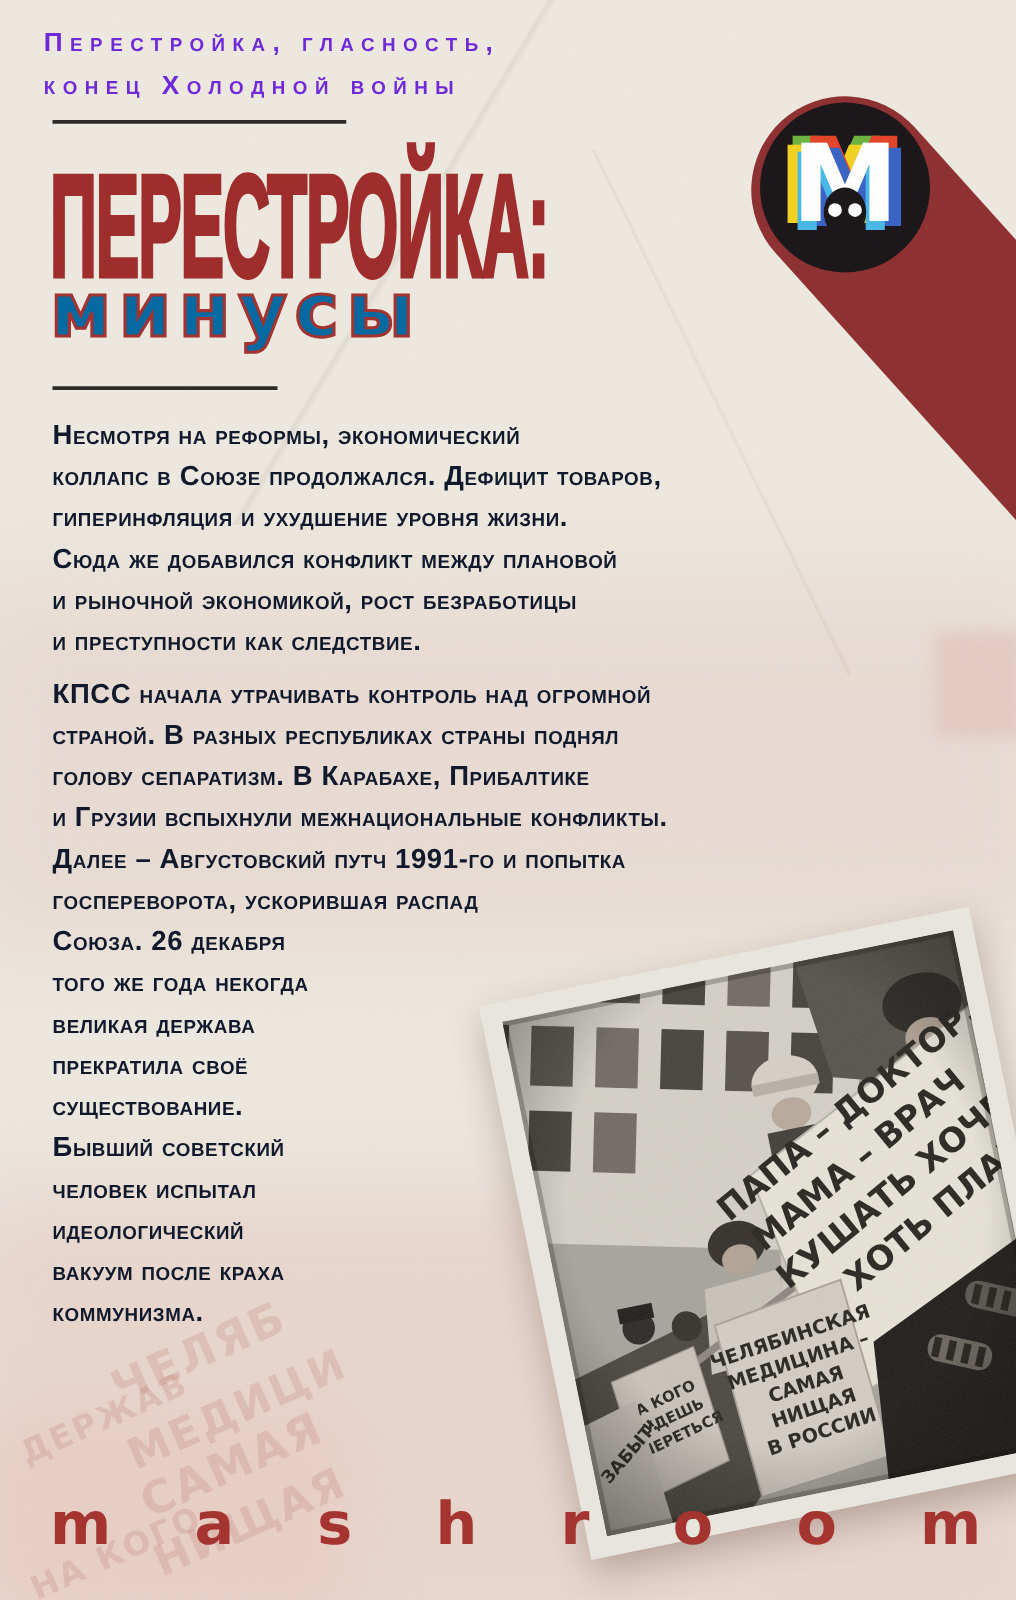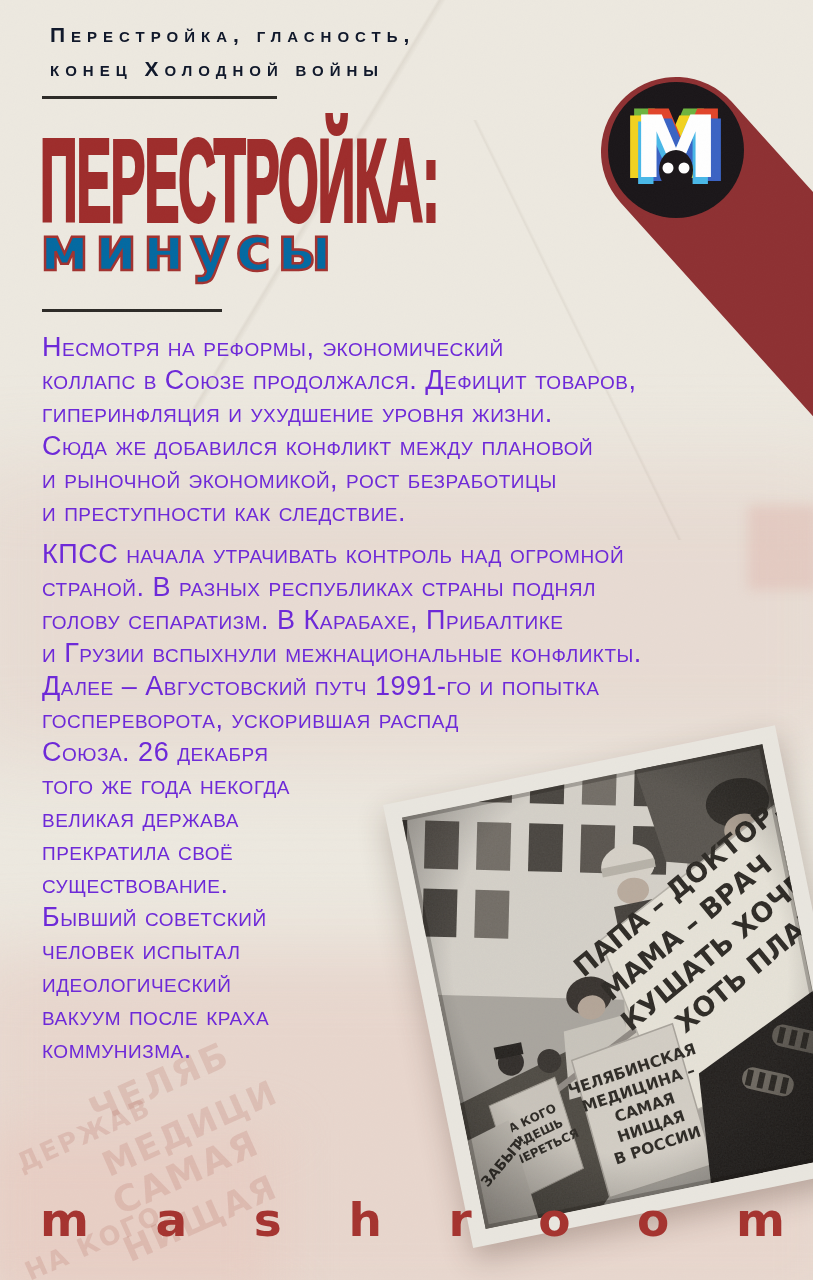--- a/index.html
+++ b/index.html
@@ -31,38 +31,38 @@
   
   .ribbon { position:absolute; z-index:2; left:601px; top:77px; width:150px; height:560px;
     background:#8e3032; border-radius:75px 75px 0 0;
     transform:rotate(-42deg); transform-origin:75px 75px; }
   .logo-circle { position:absolute; z-index:3; left:608px; top:82px; width:136px; height:136px;
     border-radius:50%; background:#1a1619; }
   .logo-circle svg { display:block; }
   .m-glyph { font-family:"DejaVu Sans",sans-serif; font-weight:bold; font-size:86px; }
 
   
-  .eyebrow { position:absolute; z-index:5; left:50px; top:18px;
+  .eyebrow { position:absolute; z-index:5; left:35px; top:18px;
     font-size:21px; line-height:34px; font-weight:bold; letter-spacing:6px;
-    color:#0f172a; font-variant:small-caps; white-space:pre-line; }
+    color:#6d28d9; font-variant:small-caps; white-space:pre-line; }
   .divider { position:absolute; z-index:5; height:3px; background:#2c2a27; }
   .divider-top { left:42px; top:96px; width:235px; }
   .divider-sub { left:42px; top:309px; width:180px; }
   .title { position:absolute; z-index:5; left:40px; top:123px;
     font-size:116px; line-height:116px; font-weight:bold; letter-spacing:-2px;
     color:#9e2c2b; -webkit-text-stroke:4px #9e2c2b;
     transform:scaleX(0.45); transform-origin:0 0; white-space:nowrap; }
   .subtitle { position:absolute; z-index:5; left:40px; top:219px;
     font-family:"DejaVu Sans",sans-serif; font-weight:bold; font-size:60px; line-height:60px;
     letter-spacing:6px; color:#0369a1; -webkit-text-stroke:2.5px #a23230; }
 
   
   .para { position:absolute; z-index:5; left:42px; width:750px;
-    font-weight:normal; font-size:27px; line-height:33px; letter-spacing:0.5px;
-    color:#6d28d9; font-variant:small-caps; white-space:pre-line; }
+    font-weight:bold; font-size:22px; line-height:33px; letter-spacing:0.5px;
+    color:#0f172a; font-variant:small-caps; white-space:pre-line; }
   .p1 { top:331px; }
   .p2 { top:538px; }
 
   
   .photo { position:absolute; z-index:30; left:383px; top:805px; width:400px; height:452px;
     background:#e9e6df; padding:16px; box-sizing:border-box;
     transform:rotate(-11.5deg); transform-origin:0 0;
     box-shadow:0 12px 30px rgba(70,45,35,0.30); }
   .photo svg { display:block; }
   .sign-text { font-family:"DejaVu Sans",sans-serif; font-weight:bold; fill:#26231e; }

